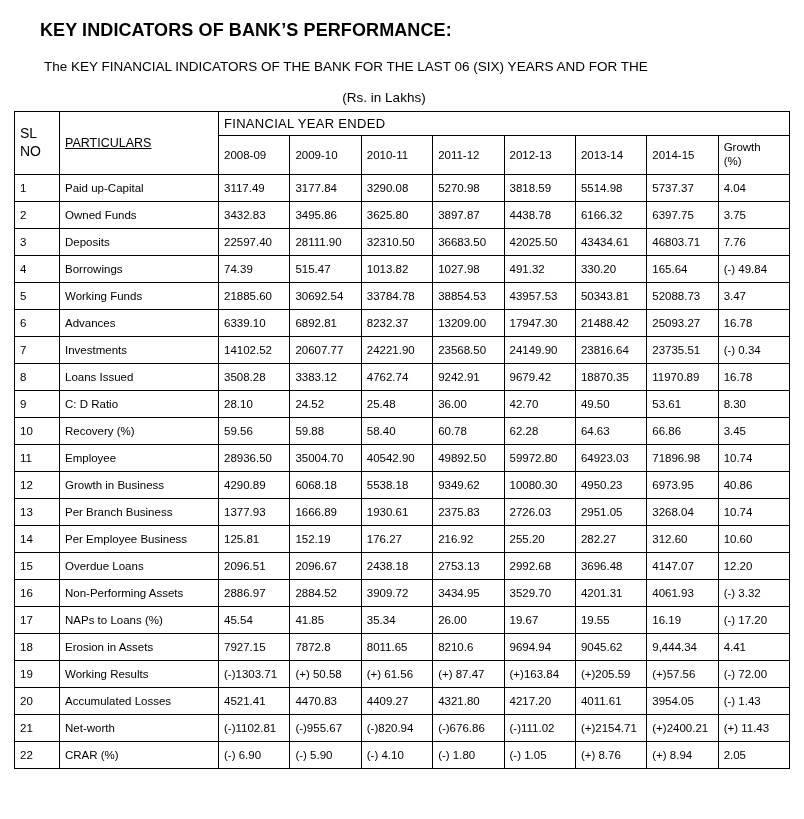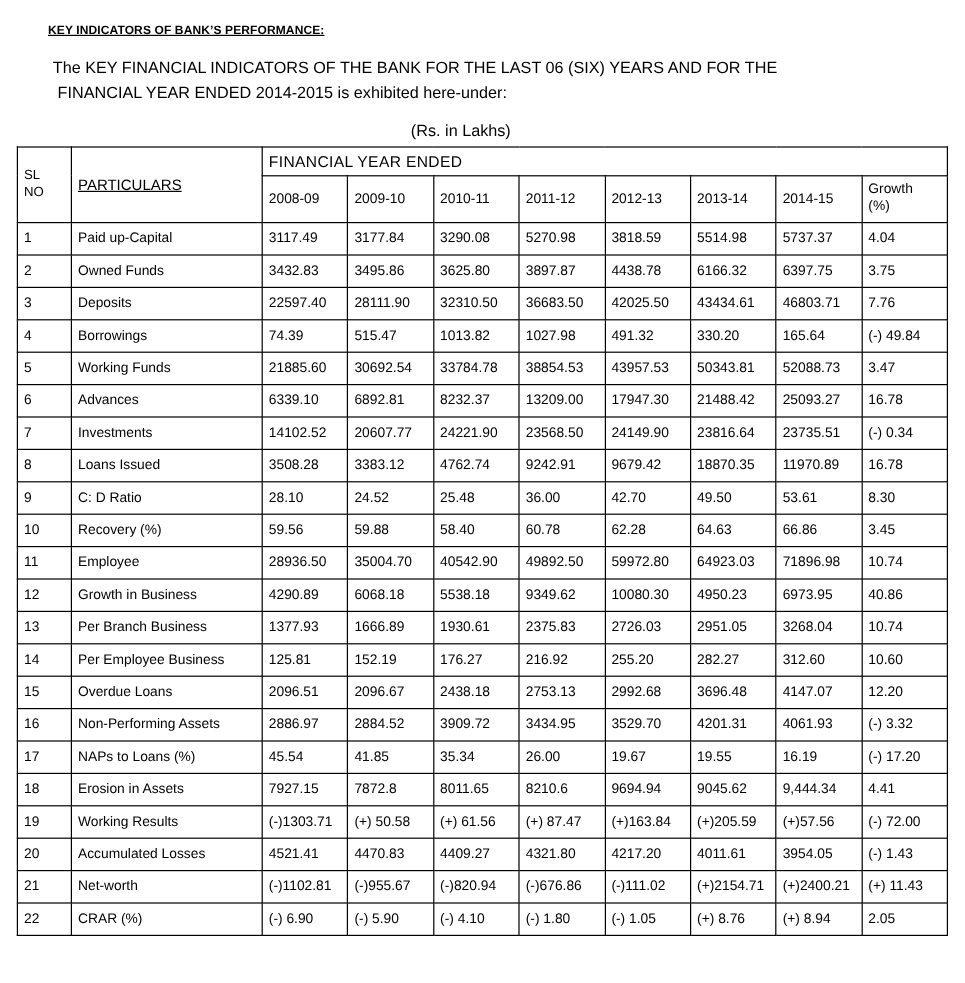--- a/index.html
+++ b/index.html
@@ -15,25 +15,24 @@
     overflow: hidden;
   }
   .page {
     position: relative;
     width: 804px;
     height: 819px;
     box-sizing: border-box;
     padding: 14px 14px 0 14px;
   }
   .doc-title {
-    font-size: 10px;
+    font-size: 18px;
     font-weight: bold;
     margin: 6px 0 0 26px;
     letter-spacing: 0.1px;
-    text-decoration: underline;
   }
   .intro {
     margin: 16px 0 0 30px;
     font-size: 13.5px;
     line-height: 1.55;
     max-width: 715px;
   }
   .intro .line2 {
     display: block;
     margin-left: 4px;
@@ -55,21 +54,21 @@
     padding: 4px 5px;
     vertical-align: middle;
     font-weight: normal;
     text-align: left;
     white-space: nowrap;
     overflow: hidden;
   }
   th.hdr-sl {
     width: 34px;
     font-weight: bold;
-    font-size: 11px;
+    font-size: 14px;
     vertical-align: top;
     line-height: 1.25;
     padding-top: 6px;
   }
   th.hdr-part {
     width: 148px;
     font-weight: bold;
     font-size: 12.5px;
     vertical-align: middle;
     text-decoration: underline;
@@ -105,21 +104,20 @@
 </style>
 </head>
 <body>
 
 <div class="page">
 
   <div class="doc-title">KEY INDICATORS OF BANK’S PERFORMANCE:</div>
 
   <div class="intro">
     <span>The KEY FINANCIAL INDICATORS OF THE BANK FOR THE LAST 06 (SIX) YEARS AND FOR THE</span>
-    <span class="line2">FINANCIAL YEAR ENDED 2014-2015 is exhibited here-under:</span>
   </div>
 
   <div class="units">(Rs. in Lakhs)</div>
 
   <table class="kpi">
     <thead>
       <tr>
         <th class="hdr-sl" rowspan="2">
           <span>SL</span><br>
           <span>NO</span>

